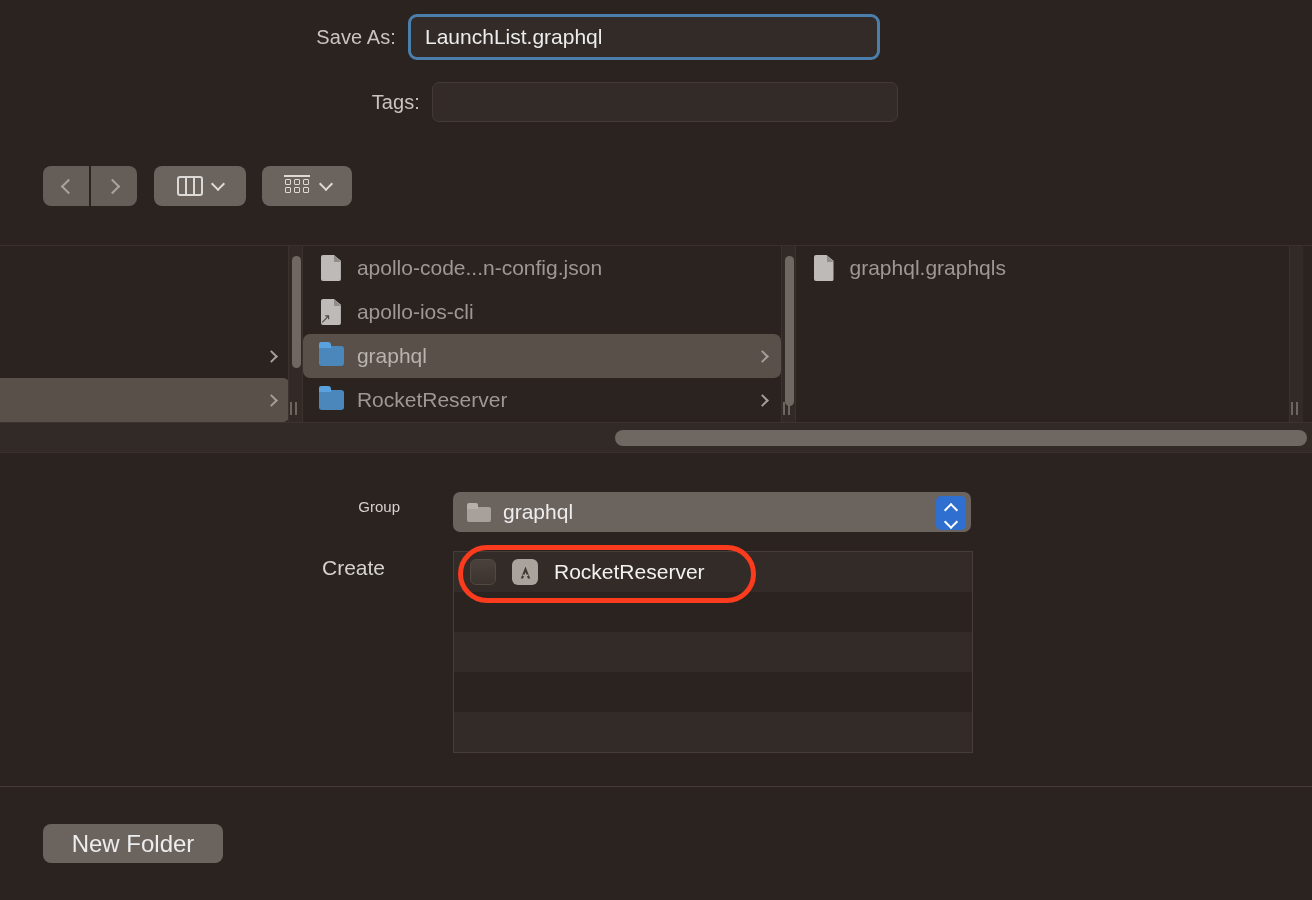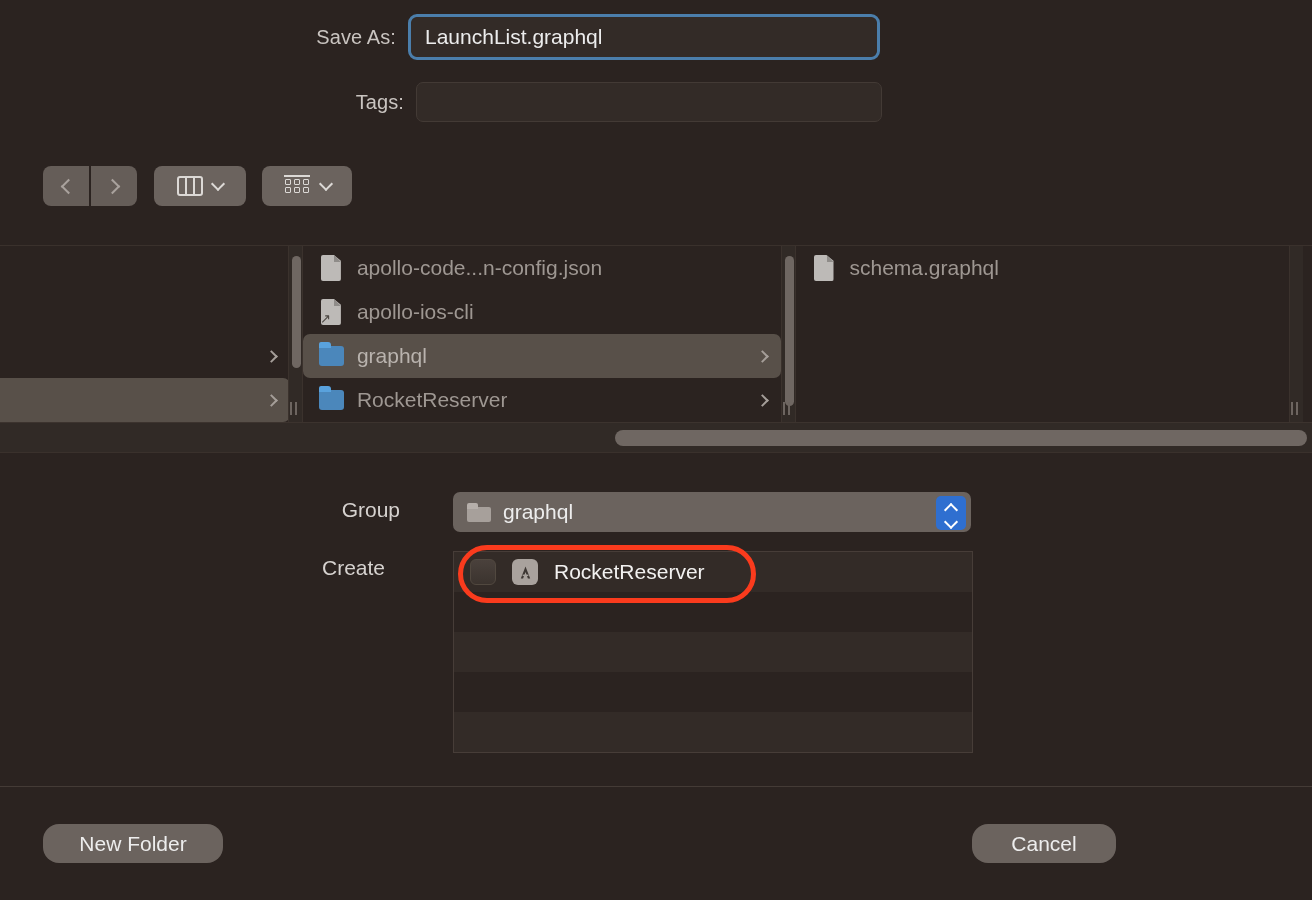--- a/index.html
+++ b/index.html
@@ -23,21 +23,21 @@
     position: relative; width: 472px; height: 46px;
     border: 3px solid #4b7eab; border-radius: 9px;
     background: #332b27;
     display: flex; align-items: center;
   }
   .text-field-inner {
     flex: 1; height: 100%; display: flex; align-items: center;
     padding: 0 14px; color: #ececec; font-size: 21px;
     background: #332b27; border-radius: 8px;
   }
-  .tags-row { left: 0; top: 82px; width: 900px; padding-left: 8px; }
+  .tags-row { left: 16px; top: 82px; width: 900px; padding-left: 8px; }
   .tags-label { width: 408px; padding-right: 12px; }
   .tags-field {
     width: 466px; height: 40px; border-radius: 7px;
     background: #332b27; border: 1px solid #433a35;
   }
 
   
   .toolbar { position: absolute; left: 0; top: 162px; width: 1312px; height: 50px; }
   .tb-btn {
     position: absolute; height: 40px; border-radius: 8px;
@@ -133,21 +133,21 @@
   .col1 .col-list { left: -150px; right: 14px; width: 440px; }
   .col2 { width: 496px; border-left: 1px solid #3b322d; }
   .col3 { width: 512px; border-left: 1px solid #3b322d; }
 
   
   .hscroll { position: absolute; left: 0; top: 422px; width: 1312px; height: 30px; background: #312a26; border-top: 1px solid #3c332e; }
   .hthumb { position: absolute; left: 615px; top: 7px; width: 692px; height: 16px; border-radius: 8px; background: #6f6762; }
   .browser-bottom-line { position: absolute; left: 0; top: 452px; width: 1312px; height: 1px; background: #3a312c; }
 
   
-  .group-label { position: absolute; left: 200px; top: 498px; width: 200px; text-align: right; color: #d6d2cf; font-size: 21px; }
+  .group-label { position: absolute; left: 200px; top: 498px; width: 200px; text-align: right; color: #d6d2cf; font-size: 15px; }
   .group-popup {
     position: absolute; left: 453px; top: 492px; width: 518px; height: 40px;
     background: #6b635e; border-radius: 7px; display: flex; align-items: center; padding-left: 14px;
   }
   .group-folder { width: 24px; height: 19px; position: relative; margin-right: 12px; }
   .group-folder::before { content: ""; position: absolute; left: 0; top: 4px; width: 24px; height: 15px; background: #a7a09b; border-radius: 2px; }
   .group-folder::after  { content: ""; position: absolute; left: 0; top: 0px; width: 11px; height: 6px; background: #b6afaa; border-radius: 2px 2px 0 0; }
   .group-name { color: #ededed; font-size: 21px; }
 
   .targets-label { position: absolute; left: 200px; top: 556px; width: 185px; text-align: right; color: #d6d2cf; font-size: 21px; }
@@ -170,22 +170,22 @@
 
   
   .annotation {
     position: absolute; left: 458px; top: 545px; width: 298px; height: 58px;
     border: 5px solid #fa3b1d; border-radius: 30px; pointer-events: none;
   }
 
   
   .bottom-sep { position: absolute; left: 0; top: 786px; width: 1312px; height: 1px; background: #443b36; }
   .btn {
-    position: absolute; border-radius: 16px; display: flex; align-items: center; justify-content: center;
-    font-size: 21px; color: #ededed;
+    position: absolute; border-radius: 8px; display: flex; align-items: center; justify-content: center;
+    font-size: 24px; color: #ededed;
   }
   .btn-newfolder { left: 43px; top: 824px; width: 180px; height: 39px; background: #6b635e; }
   .btn-cancel { left: 972px; top: 824px; width: 144px; height: 39px; background: #6b635e; }
   .btn-create { left: 1132px; top: 824px; width: 144px; height: 39px; background: #3a7ae0; }
 </style>
 </head>
 <body>
 
 <div id="root">
 
@@ -318,21 +318,21 @@
             <b></b>
             <b></b>
           </span>
       </div>
     </div>
 
     <div class="col col3">
       <div class="col-list">
         <div class="row">
           <span class="ic ic-doc"></span>
-          <span class="label">schema.graphql</span>
+          <span class="label">graphql.graphqls</span>
         </div>
       </div>
       <div class="col-sb">
         <span class="grip">
             <b></b>
             <b></b>
           </span>
       </div>
     </div>
   </div>
@@ -367,14 +367,13 @@
     <div class="t-row"></div>
     <div class="t-row odd"></div>
     <div class="t-row"></div>
     <div class="t-row odd"></div>
   </div>
 
   <div class="annotation"></div>
 
   <div class="bottom-sep"></div>
   <div class="btn btn-newfolder">New Folder</div>
-  <div class="btn btn-cancel">Cancel</div>
 </div>
 
 </body></html>

